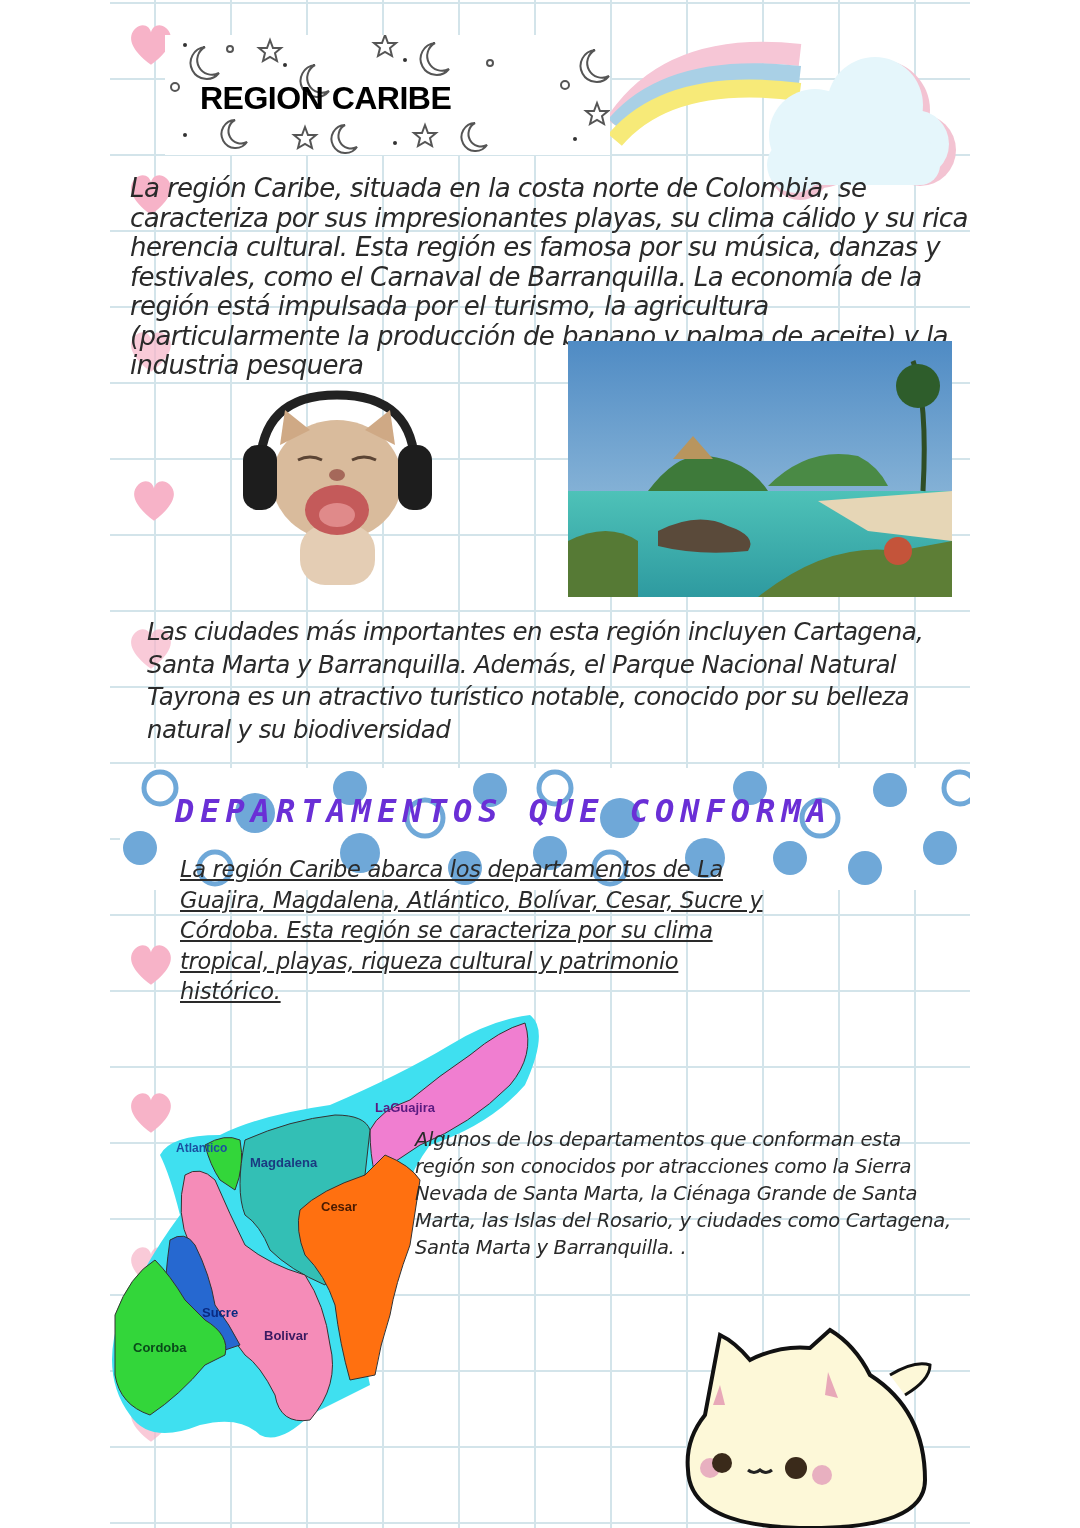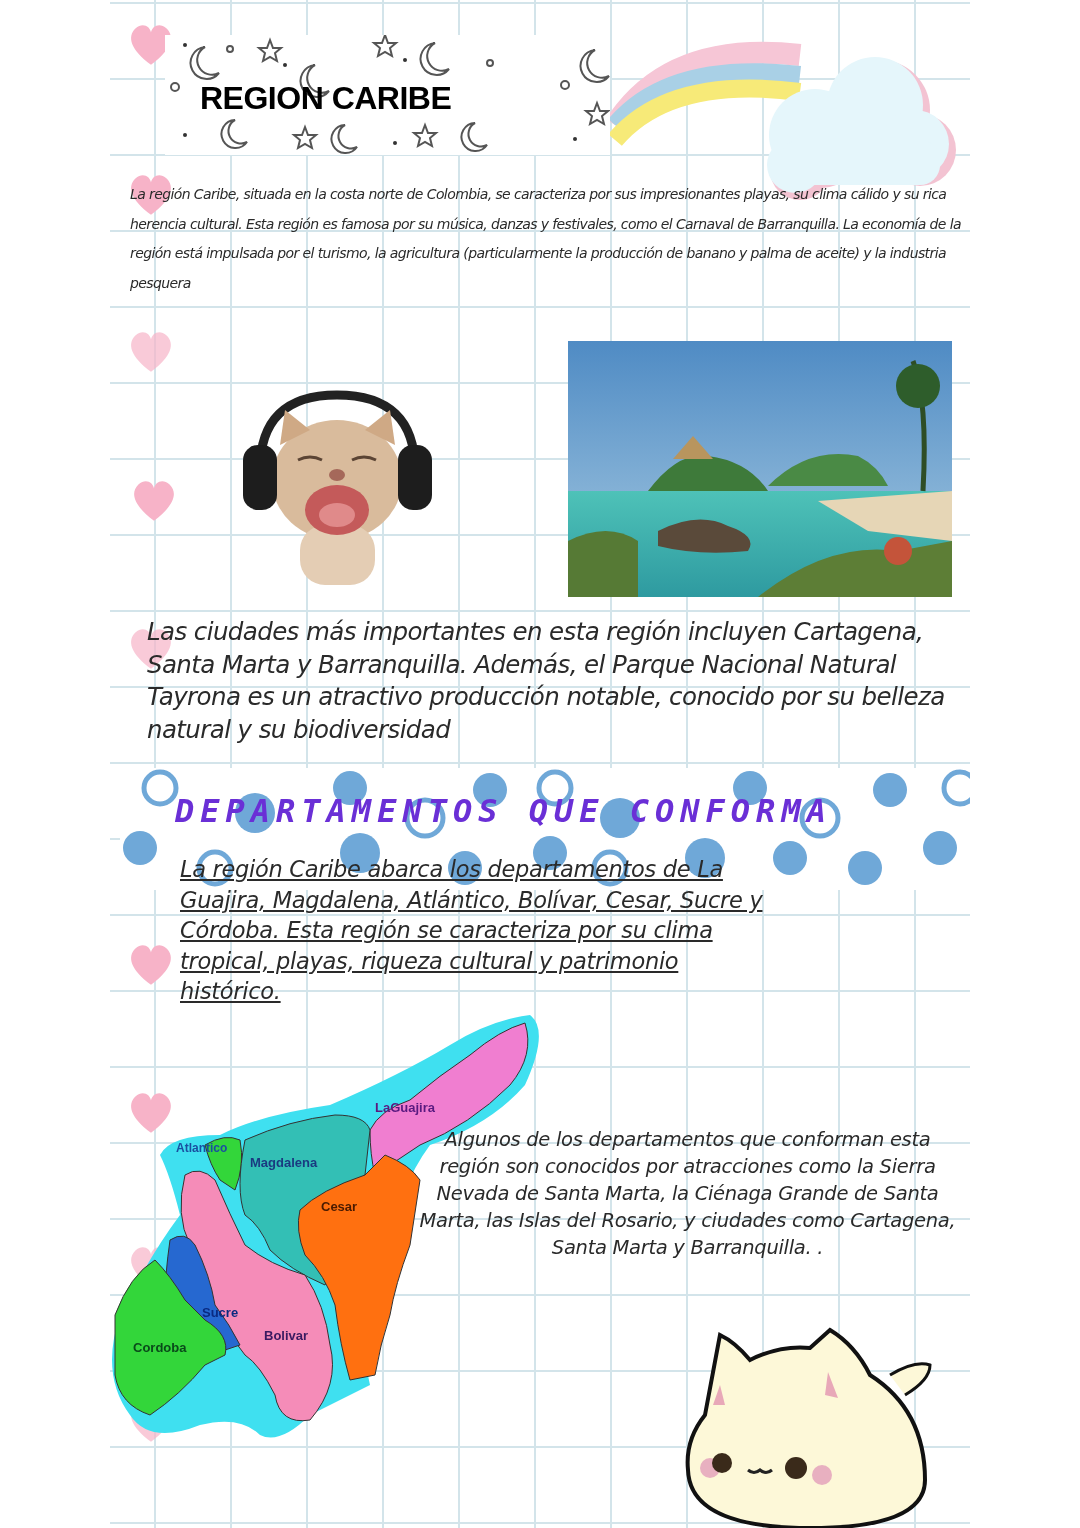--- a/index.html
+++ b/index.html
@@ -25,24 +25,24 @@
   }
   .title-text {
     position:absolute; left:200px; top:80px;
     font-family:"Liberation Sans", sans-serif; font-weight:bold;
     font-size:32px; color:#000; letter-spacing:-0.5px;
   }
   .hand {
     font-family:"DejaVu Sans", sans-serif; font-style:italic;
     color:#2a2a2a; font-weight:300;
   }
-  .p1 { left:130px; top:180px; width:845px; font-size:14px; line-height:29.5px; letter-spacing:-0.6px; }
+  .p1 { left:130px; top:174px; width:845px; font-size:26px; line-height:29.5px; letter-spacing:-0.6px; }
   .p2 { left:147px; top:616px; width:810px; font-size:24.5px; line-height:32.5px; letter-spacing:-0.6px; }
   .p3 { left:180px; top:854px; width:600px; font-size:22.5px; line-height:30.5px; letter-spacing:-0.3px;text-decoration:underline; }
-  .p4 { left:415px; top:1126px; width:545px; font-size:19.5px; line-height:27px; text-align:center; letter-spacing:-0.3px; }
+  .p4 { left:415px; top:1126px; width:545px; font-size:19.5px; line-height:27px; text-align:left; letter-spacing:-0.3px; }
   .dept-banner {
     position:absolute; left:120px; top:768px; width:850px; height:122px; background:#fff;
   }
   .dept-title {
     position:absolute; left:175px; top:792px;
     font-family:"DejaVu Sans Mono", monospace; font-weight:bold; font-style:italic;
     font-size:32px; color:#6a2fd6; letter-spacing:6px;
   }
   .photo {
     position:absolute; left:568px; top:341px; width:384px; height:256px; overflow:hidden;
@@ -170,21 +170,21 @@
     <path d="M250 160 L384 150 L384 200 L300 190Z" fill="#e6d6b6"></path>
     <path d="M0 200 Q40 180 70 200 L70 256 L0 256Z" fill="#567a35"></path>
     <path d="M190 256 Q260 200 330 210 L384 200 L384 256Z" fill="#5d7e36"></path>
     <path d="M90 190 Q130 170 160 185 Q190 195 180 210 Q130 215 90 205Z" fill="#5a4a3a"></path>
     <path d="M345 20 Q360 60 355 150" stroke="#2e4d25" stroke-width="5" fill="none"></path>
     <circle cx="350" cy="45" r="22" fill="#2e5d2b"></circle>
     <circle cx="330" cy="210" r="14" fill="#c4543a"></circle>
   </svg>
 </div>
 
-<div class="abs hand p2">Las ciudades más importantes en esta región incluyen Cartagena, Santa Marta y Barranquilla. Además, el Parque Nacional Natural Tayrona es un atractivo producción notable, conocido por su belleza natural y su biodiversidad</div>
+<div class="abs hand p2">Las ciudades más importantes en esta región incluyen Cartagena, Santa Marta y Barranquilla. Además, el Parque Nacional Natural Tayrona es un atractivo turístico notable, conocido por su belleza natural y su biodiversidad</div>
 
 <div class="dept-banner">
   <svg width="850" height="122" viewBox="0 0 850 122">
     <g fill="#6fa8d8">
       <circle cx="20" cy="80" r="17"></circle>
         <circle cx="135" cy="45" r="20"></circle>
         <circle cx="240" cy="85" r="20"></circle>
       <circle cx="230" cy="20" r="17"></circle>
         <circle cx="345" cy="100" r="17"></circle>
         <circle cx="370" cy="22" r="17"></circle>

